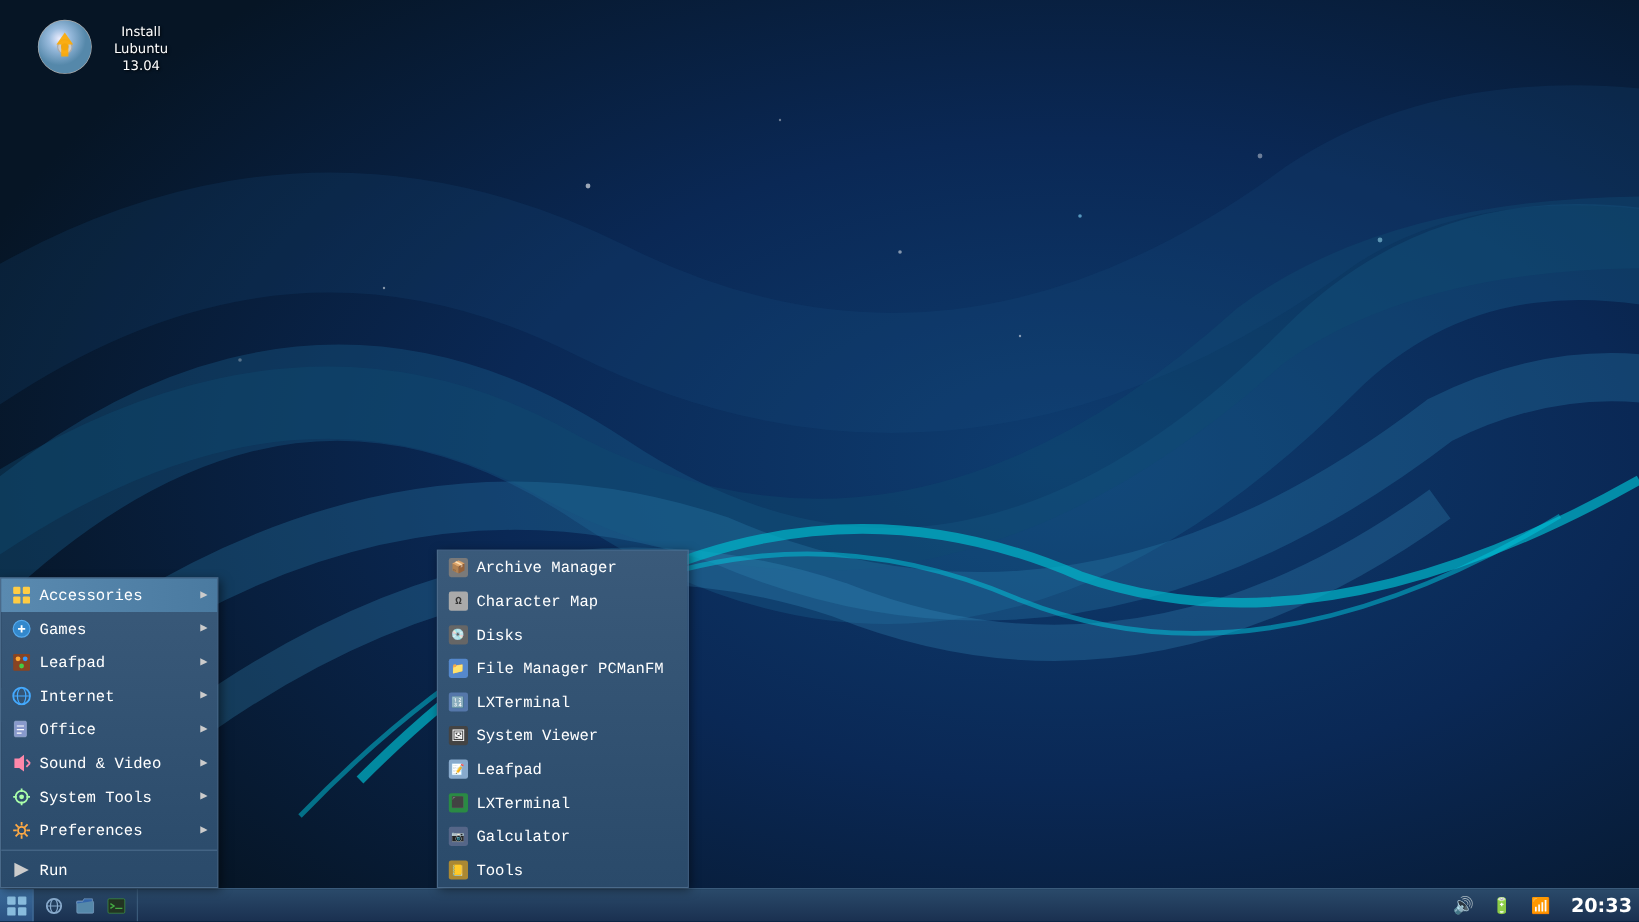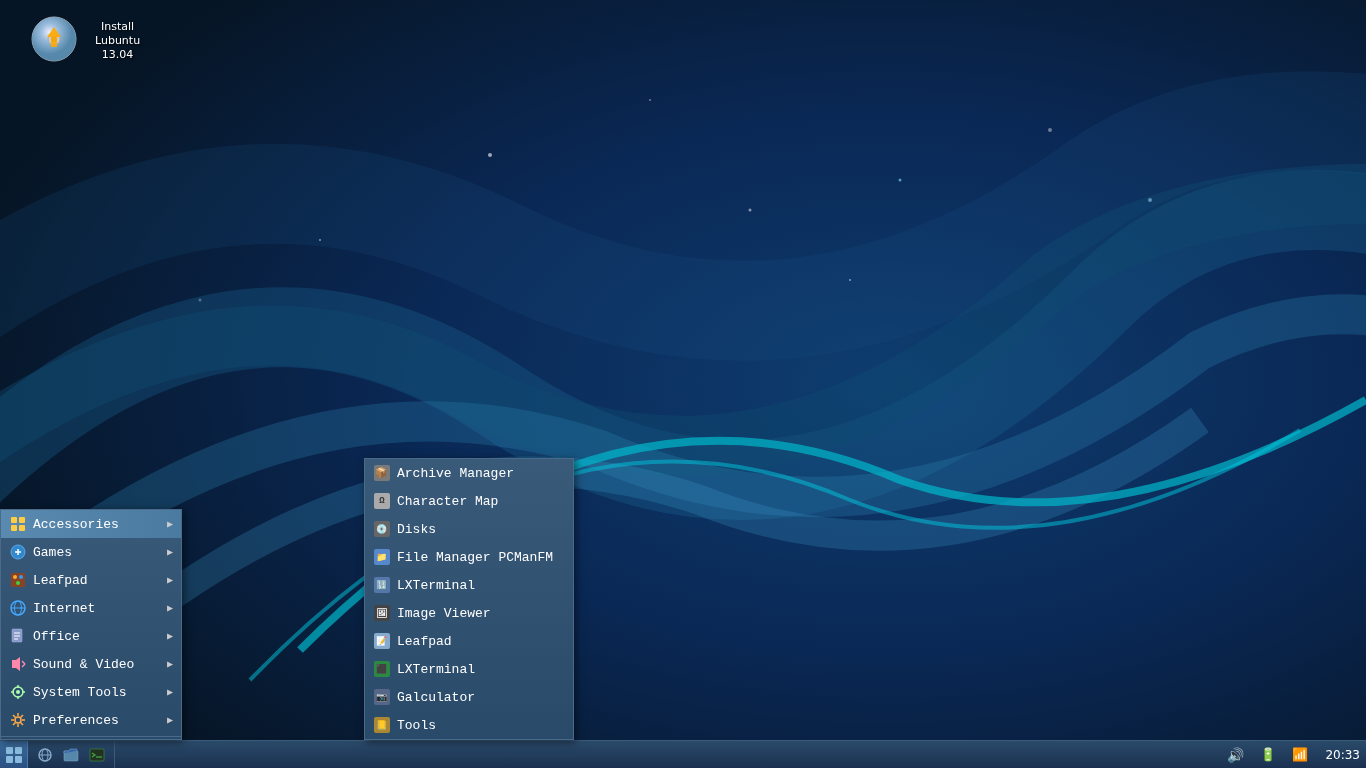--- a/index.html
+++ b/index.html
@@ -129,23 +129,23 @@
       display: flex;
       align-items: center;
       padding: 0 6px;
       gap: 6px;
       color: #cce;
       font-size: 12px;
     }
 
     .taskbar-clock {
       color: white;
-      font-size: 12px;
+      font-size: 16px;
       padding: 0 6px;
-      font-weight: normal;
+      font-weight: bold;
     }
 
     
     .menu-overlay {
       position: absolute;
       bottom: 28px;
       left: 0;
       z-index: 200;
       font-family: Liberation Mono, monospace;
     }
@@ -397,20 +397,28 @@
                 <circle cx="8" cy="8" r="3" fill="none" stroke="#ffaa44" stroke-width="1.5"></circle>
                 <path d="M8 1 L8 4 M8 12 L8 15 M1 8 L4 8 M12 8 L15 8 M3 3 L5.5 5.5 M10.5 10.5 L13 13 M13 3 L10.5 5.5 M5.5 10.5 L3 13" stroke="#ffaa44" stroke-width="1.5"></path>
               </svg>
           </div>
           <span class="menu-item-label">Preferences</span>
           <span class="menu-item-arrow">▶</span>
         </div>
 
         <div class="menu-separator"></div>
 
+        <div class="menu-item">
+          <div class="menu-item-icon">
+            <svg width="16" height="16" viewBox="0 0 16 16">
+                <polygon points="2,2 14,8 2,14" fill="#cccccc"></polygon>
+              </svg>
+          </div>
+          <span class="menu-item-label">Run</span>
+        </div>
 
       </div>
 
       <div class="accessories-submenu" style="align-self: flex-start; margin-bottom: 0; position: relative;">
 
         <div class="menu-item">
           <div class="menu-item-icon">
             <div class="app-icon icon-archive" style="background:#7a7a7a;">📦</div>
           </div>
           <span class="menu-item-label">Archive Manager</span>
@@ -441,21 +449,21 @@
           <div class="menu-item-icon">
             <div class="app-icon icon-galculator" style="background:#5577aa; font-size:9px;">🔢</div>
           </div>
           <span class="menu-item-label">LXTerminal</span>
         </div>
 
         <div class="menu-item">
           <div class="menu-item-icon">
             <div class="app-icon icon-imageview" style="background:#444; font-size:9px;">🖼</div>
           </div>
-          <span class="menu-item-label">Image Viewer</span>
+          <span class="menu-item-label">System Viewer</span>
         </div>
 
         <div class="menu-item">
           <div class="menu-item-icon">
             <div class="app-icon icon-leafpad" style="background:#88aacc; font-size:9px;">📝</div>
           </div>
           <span class="menu-item-label">Leafpad</span>
         </div>
 
         <div class="menu-item">

